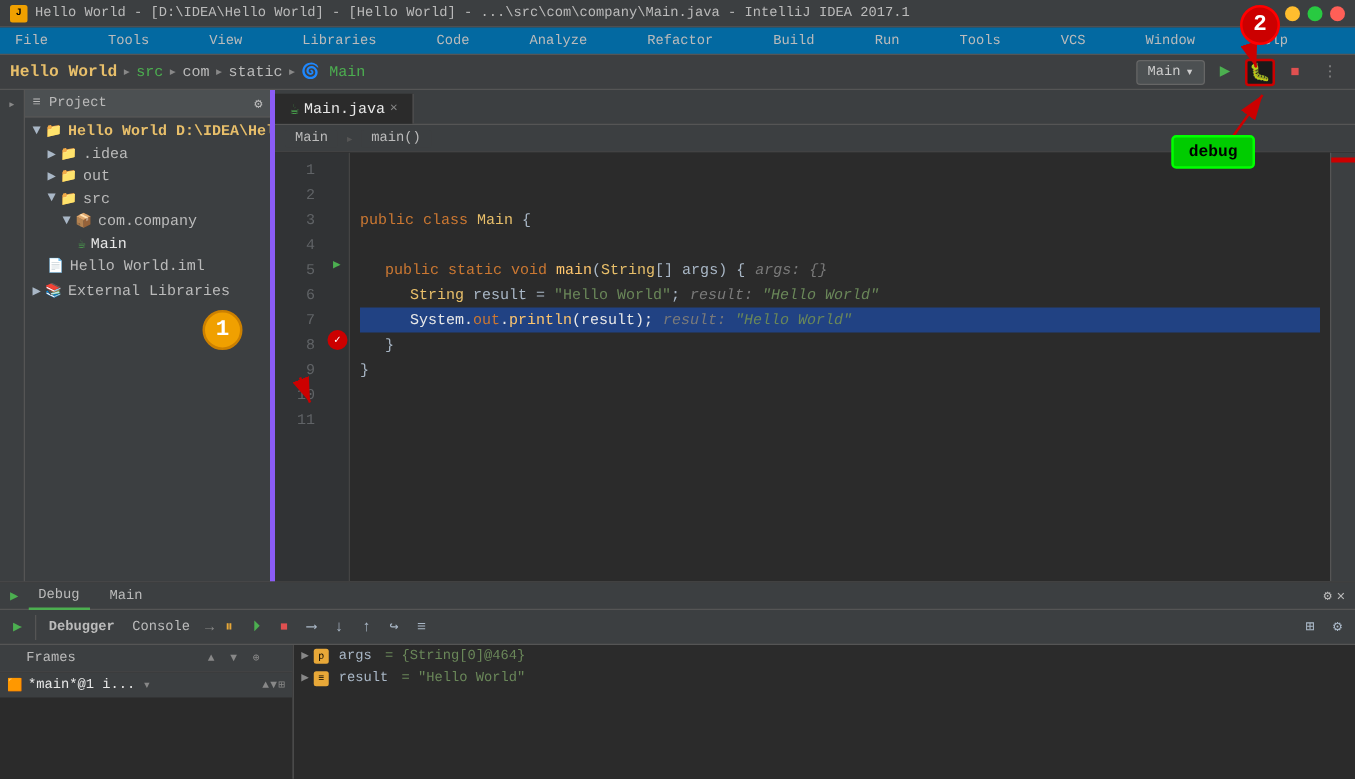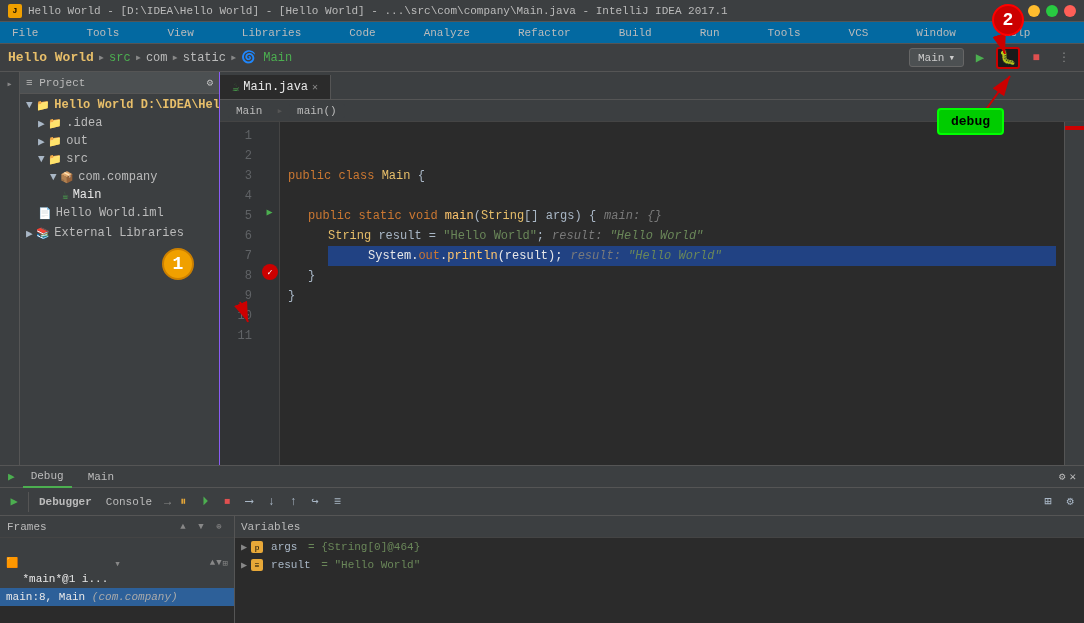--- a/index.html
+++ b/index.html
@@ -29,21 +29,21 @@
     #nav-bar .run-btn.debug-btn { color: #e8a838; font-size: 14px; border: 2px solid #cc0000; background: #1a1a1a; }
     #nav-bar .run-btn.red-stop { color: #e05050; font-size: 12px; }
 
     
     #main-content { display: flex; height: calc(623px - 22px - 22px - 28px - 22px - 120px - 22px); }
 
     
     #left-toolbar { width: 20px; background: #3c3f41; border-right: 1px solid #555; display: flex; flex-direction: column; align-items: center; padding-top: 4px; }
 
     
-    #project-panel { width: 200px; background: #3c3f41; border-right: 1px solid #8b5cf6; display: flex; flex-direction: column; }
+    #project-panel { width: 200px; background: #3c3f41; border-right: 4px solid #8b5cf6; display: flex; flex-direction: column; }
     #project-panel-header { background: #4c5052; height: 22px; display: flex; align-items: center; padding: 0 6px; font-size: 11px; color: #bbb; border-bottom: 1px solid #555; gap: 4px; }
     #project-tree { flex: 1; padding: 2px; overflow: hidden; }
     .tree-item { display: flex; align-items: center; padding: 2px 4px; cursor: pointer; white-space: nowrap; }
     .tree-item .indent { display: inline-block; }
     .tree-item .tree-icon { margin-right: 4px; font-size: 11px; }
     .tree-item .tree-label { font-size: 12px; color: #bbb; }
     .folder-icon { color: #dcb67a; }
 
     
     #editor-area { flex: 1; display: flex; flex-direction: column; }
@@ -54,37 +54,37 @@
 
     
     #editor-breadcrumb { background: #3c3f41; height: 22px; display: flex; align-items: center; padding: 0 8px; border-bottom: 1px solid #444; font-size: 11px; color: #bbb; gap: 6px; }
 
     
     #code-editor { flex: 1; display: flex; background: #2b2b2b; overflow: hidden; }
     #line-numbers { width: 40px; background: #313335; padding: 4px 0; text-align: right; padding-right: 8px; font-size: 12px; color: #606366; line-height: 20px; user-select: none; }
     #gutter { width: 20px; background: #313335; border-right: 1px solid #444; }
     #code-content { flex: 1; padding: 4px 8px; line-height: 20px; overflow: hidden; position: relative; }
     .code-line { height: 20px; white-space: nowrap; display: flex; align-items: center; }
-    .code-line.highlighted { background: #214283; margin-left: 40px; }
+    .code-line.highlighted { background: #214283; }
     .kw { color: #cc7832; }
     .string { color: #6a8759; }
     .comment { color: #808080; font-style: italic; }
     .method { color: #ffc66d; }
     .result-hint { color: #7a7a7a; font-style: italic; margin-left: 8px; }
 
     
     #debug-panel { height: 185px; background: #2b2b2b; border-top: 1px solid #555; display: flex; flex-direction: column; }
     #debug-header { background: #3c3f41; height: 22px; display: flex; align-items: center; padding: 0 8px; font-size: 11px; color: #bbb; gap: 8px; border-bottom: 1px solid #555; }
     #debug-toolbar { background: #3c3f41; height: 28px; display: flex; align-items: center; padding: 0 4px; border-bottom: 1px solid #555; gap: 2px; }
     #debug-toolbar .dtool { width: 20px; height: 20px; display: flex; align-items: center; justify-content: center; cursor: pointer; border-radius: 2px; font-size: 12px; }
     #debug-body { flex: 1; display: flex; }
 
     
     #frames-panel { width: 235px; border-right: 1px solid #555; display: flex; flex-direction: column; }
-    #frames-header { background: #3c3f41; height: 22px; display: flex; align-items: center; padding: 0 7px; font-size: 11px; color: #bbb; border-bottom: 1px solid #444; justify-content: space-between; }
+    #frames-header { background: #3c3f41; height: 22px; display: flex; align-items: center; padding: 0 21px; font-size: 11px; color: #bbb; border-bottom: 1px solid #444; justify-content: space-between; }
     #frames-list { flex: 1; overflow: hidden; }
     .frame-item { padding: 3px 6px; font-size: 11px; cursor: pointer; display: flex; align-items: center; gap: 4px; }
     .frame-item.selected { background: #2d6099; color: #e8e8e8; }
     .frame-icon { color: #e8a838; font-size: 10px; }
 
     
     #variables-panel { flex: 1; display: flex; flex-direction: column; }
     #variables-header { background: #3c3f41; height: 22px; display: flex; align-items: center; padding: 0 6px; font-size: 11px; color: #bbb; border-bottom: 1px solid #444; }
     #variables-list { flex: 1; overflow: hidden; }
     .var-item { padding: 3px 6px; font-size: 11px; cursor: pointer; display: flex; align-items: center; gap: 4px; }
@@ -298,21 +298,21 @@
         </div>
         <div id="code-content">
           <div class="code-line"></div>
           <div class="code-line"></div>
           <div class="code-line">
             <span class="kw">public</span>&nbsp;<span class="kw">class</span>&nbsp;<span style="color:#e8bf6a;">Main</span>&nbsp;{
           </div>
           <div class="code-line"></div>
           <div class="code-line" style="padding-left:20px;">
             <span class="kw">public</span>&nbsp;<span class="kw">static</span>&nbsp;<span class="kw">void</span>&nbsp;<span class="method">main</span>(<span style="color:#e8bf6a;">String</span>[] args)&nbsp;{
-            <span class="result-hint">main: {}</span>
+            <span class="result-hint">args: {}</span>
           </div>
           <div class="code-line" style="padding-left:40px;">
             <span style="color:#e8bf6a;">String</span>&nbsp;result&nbsp;=&nbsp;<span class="string">"Hello World"</span>;
             <span class="result-hint">result: <span class="string">"Hello World"</span></span>
           </div>
           <div class="code-line highlighted" style="padding-left:40px;">
             <span style="color:#e8e8e8;">System.</span>
               <span style="color:#cc7832;">out</span>
               <span style="color:#e8e8e8;">.</span>
               <span class="method">println</span>
@@ -370,38 +370,32 @@
           <span>Frames</span>
           <div id="frames-toolbar">
             <span class="frames-btn">▲</span>
             <span class="frames-btn">▼</span>
             <span class="frames-btn">⊕</span>
           </div>
         </div>
         <div id="frames-list">
           <div class="frame-item" style="background:#3c3f41;">
             <span class="frame-icon">🟧</span>
-            <span style="color:#e8e8e8;margin-top:32px;">*main*@1 i...</span>
+            <span style="color:#e8e8e8;">*main*@1 i...</span>
             <span style="color:#888; margin-left:2px;">▾</span>
             <span style="margin-left:auto; display:flex; gap:1px;">
               <span style="font-size:9px; color:#888;">▲</span>
               <span style="font-size:9px; color:#888;">▼</span>
               <span style="font-size:9px; color:#888;">⊞</span>
             </span>
           </div>
-          <div class="frame-item selected">
-            <span>main:8, Main <span style="color:#aaa; font-style:italic;">(com.company)</span></span>
-          </div>
         </div>
       </div>
 
       <div id="variables-panel">
-        <div id="variables-header">
-          <span>Variables</span>
-        </div>
         <div id="variables-list">
           <div class="var-item">
             <span class="var-expand">▶</span>
             <span style="width:12px; height:12px; background:#e8a838; border-radius:2px; display:inline-flex; align-items:center; justify-content:center; font-size:8px; color:#000; margin-right:4px;">p</span>
             <span class="var-name">args</span>
             <span class="var-value">&nbsp;= {String[0]@464}</span>
           </div>
           <div class="var-item">
             <span class="var-expand">▶</span>
             <span style="width:12px; height:12px; background:#e8a838; border-radius:2px; display:inline-flex; align-items:center; justify-content:center; font-size:8px; color:#000; margin-right:4px;">≡</span>

